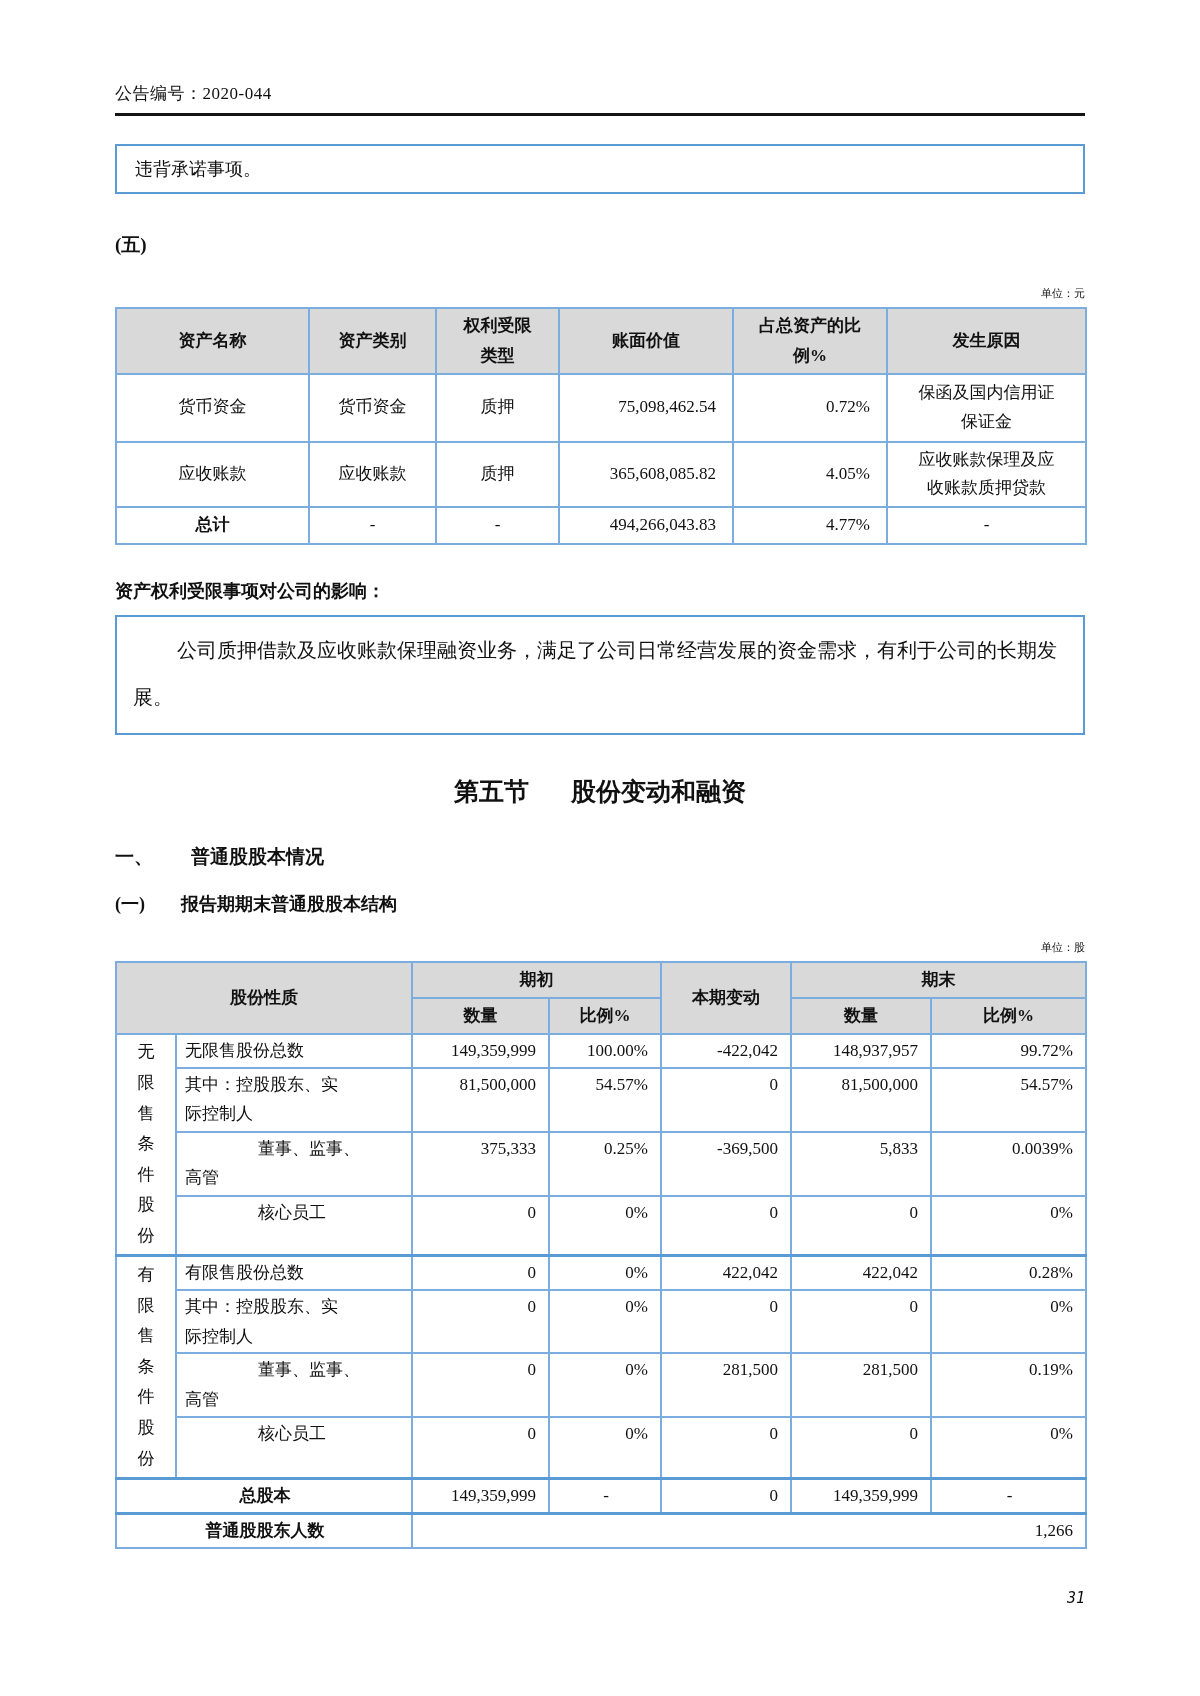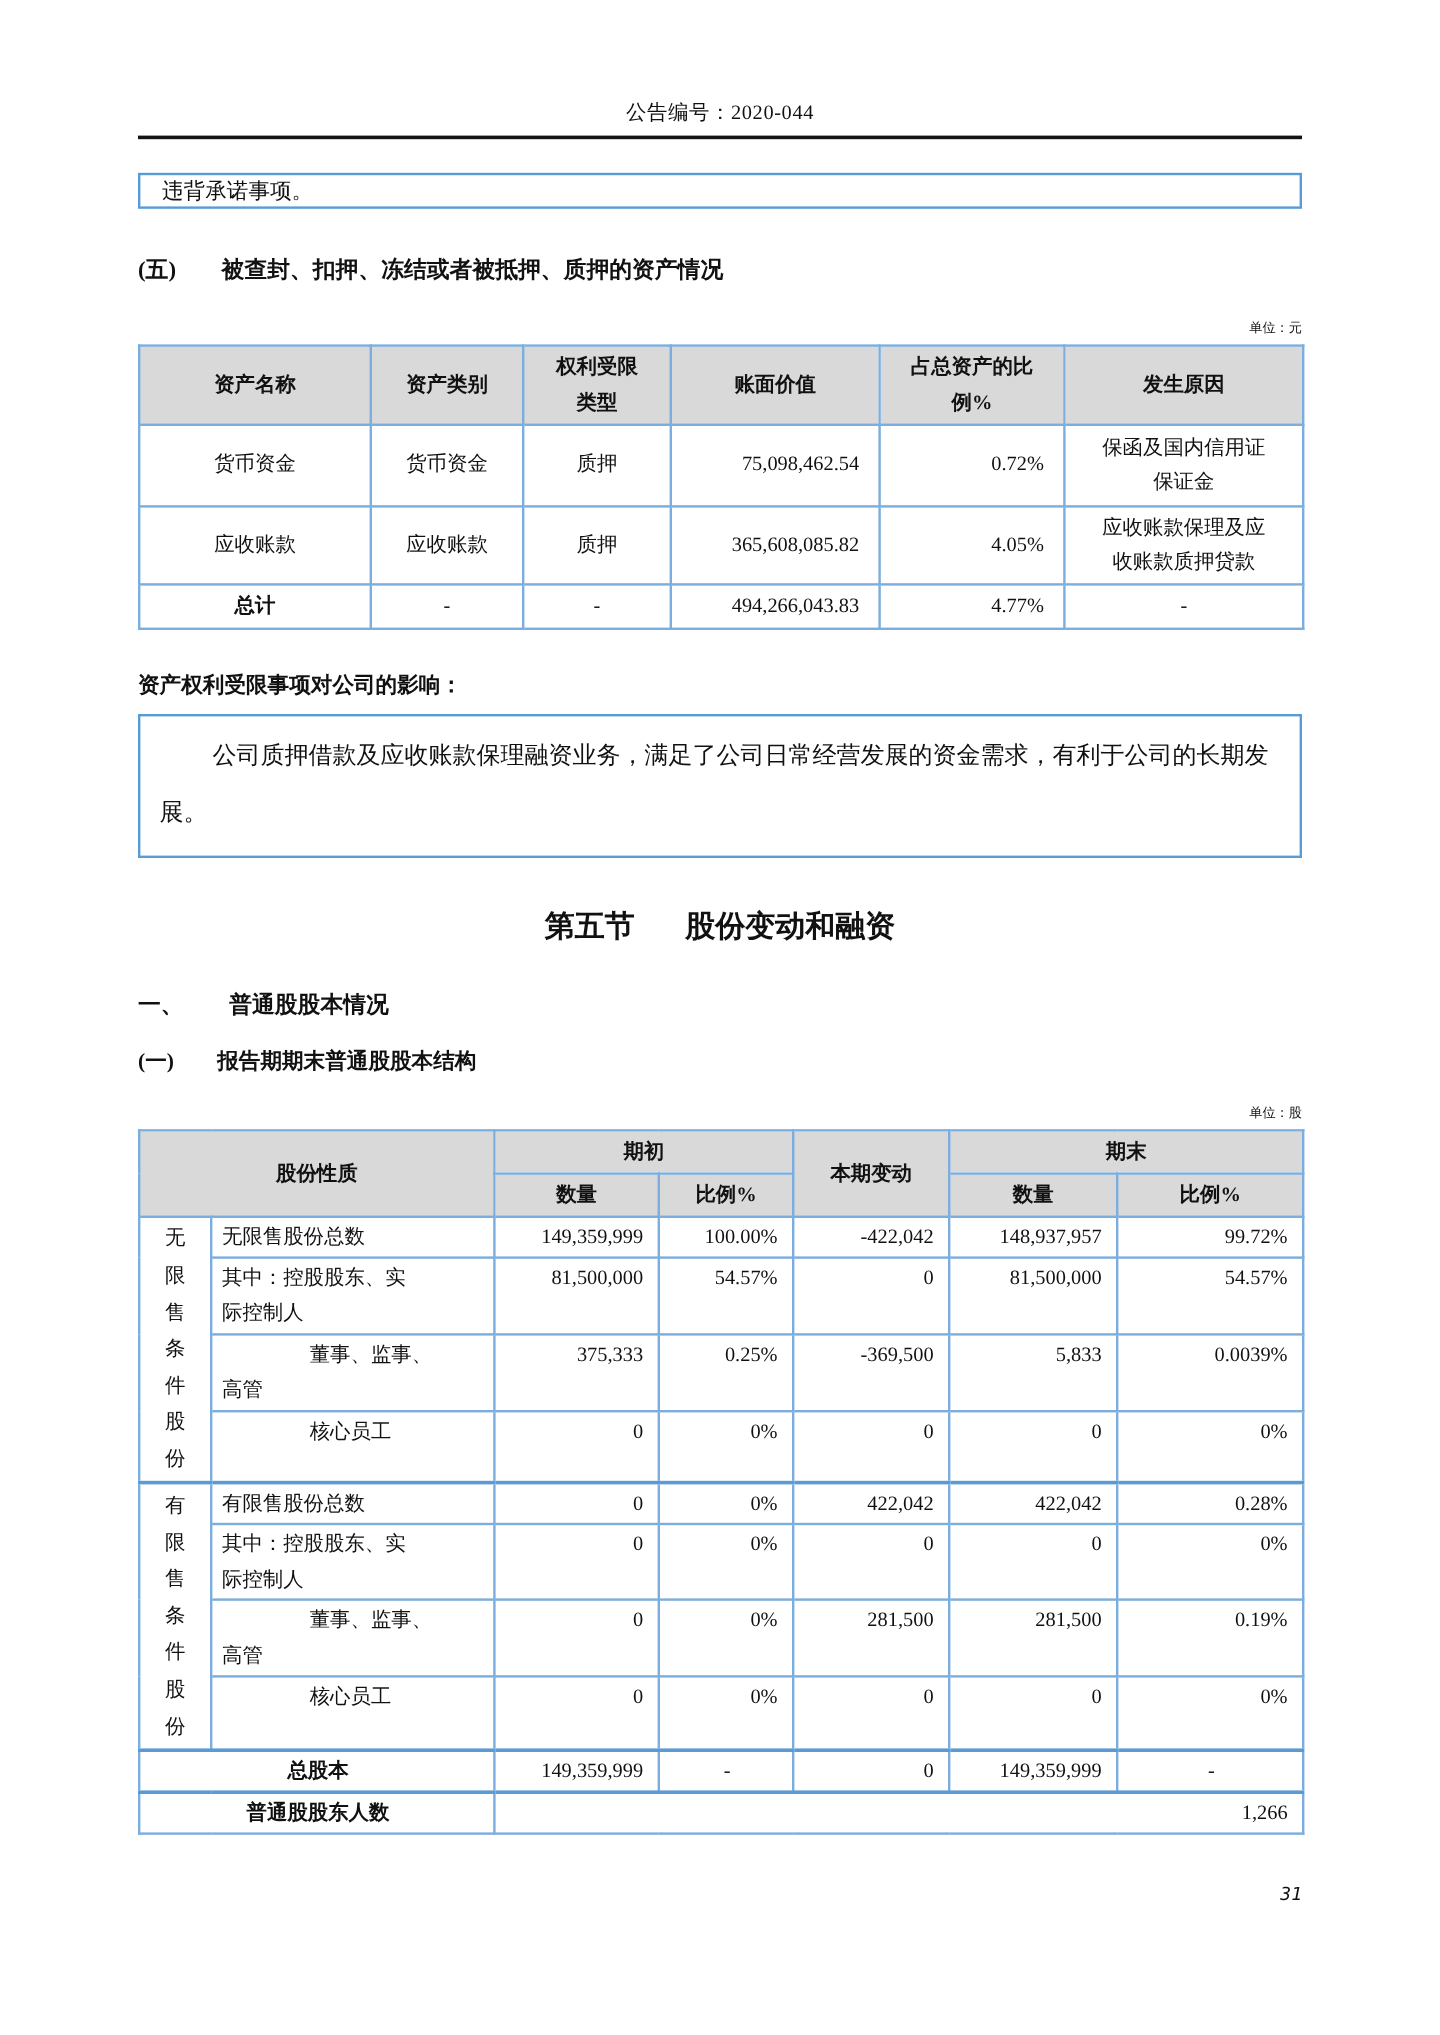--- a/index.html
+++ b/index.html
@@ -1,24 +1,24 @@
 <!DOCTYPE html>
 <html><head>
 <meta charset="utf-8">
 <style>
   * { margin:0; padding:0; box-sizing:border-box; }
   html,body { width:1200px; height:1696px; background:#ffffff; }
   body { font-family:"Liberation Serif","DejaVu Serif",serif; color:#111; overflow:hidden; }
   .content { width:970px; margin:0 115px; }
 
-  .doc-number { padding-top:82px; text-align:center; font-size:17px; letter-spacing:.5px; }
+  .doc-number { padding-top:82px; text-align:left; font-size:17px; letter-spacing:.5px; }
   .rule { margin-top:8px; height:3px; background:#151515; }
 
   .note-box { border:2px solid #5b9bd5; background:#fff; }
-  .box1 { margin-top:28px; padding:1px 18px; font-size:18px; }
+  .box1 { margin-top:28px; padding:11px 18px; font-size:18px; }
 
   .flex-h { display:flex; align-items:baseline; font-weight:bold; }
   .h5 { margin-top:38px; font-size:19px; gap:38px; }
   .h1 { margin-top:36px; font-size:19px; gap:38px; }
   .h11 { margin-top:22px; font-size:18px; gap:36px; }
 
   .unit { text-align:right; font-size:11px; }
   .unit-yuan { margin-top:28px; margin-bottom:6px; }
   .unit-share { margin-top:24px; margin-bottom:6px; }
 
@@ -70,21 +70,20 @@
 
   <div class="doc-number">公告编号：2020-044</div>
   <div class="rule"></div>
 
   <div class="note-box box1">
     <span>违背承诺事项。</span>
   </div>
 
   <div class="flex-h h5">
     <span>(五)</span>
-    <span>被查封、扣押、冻结或者被抵押、质押的资产情况</span>
   </div>
 
   <div class="unit unit-yuan">单位：元</div>
 
   <table class="t1">
     <colgroup>
       <col style="width:193px">
         <col style="width:127px">
         <col style="width:123px">
       <col style="width:174px">

